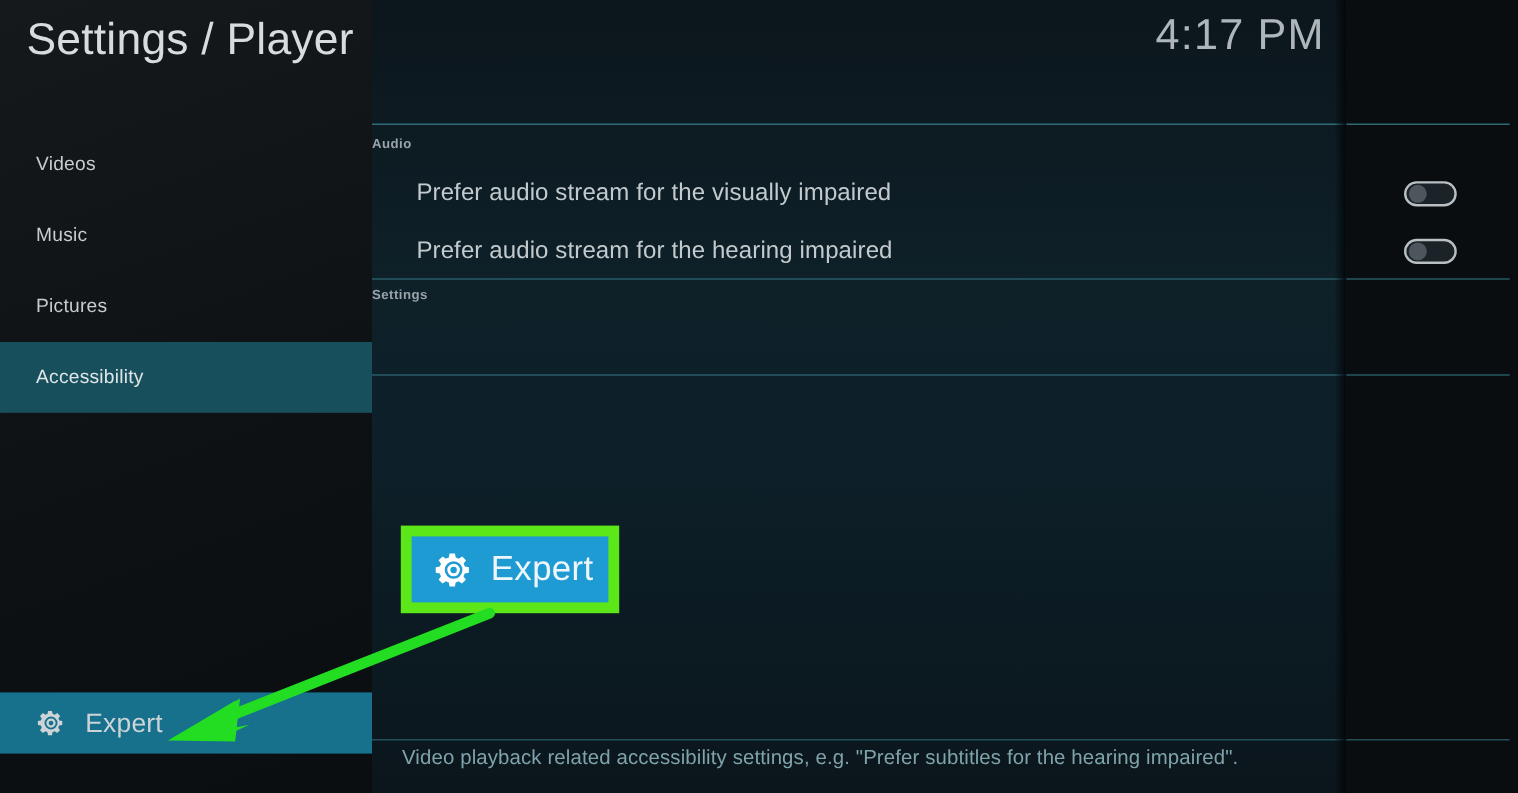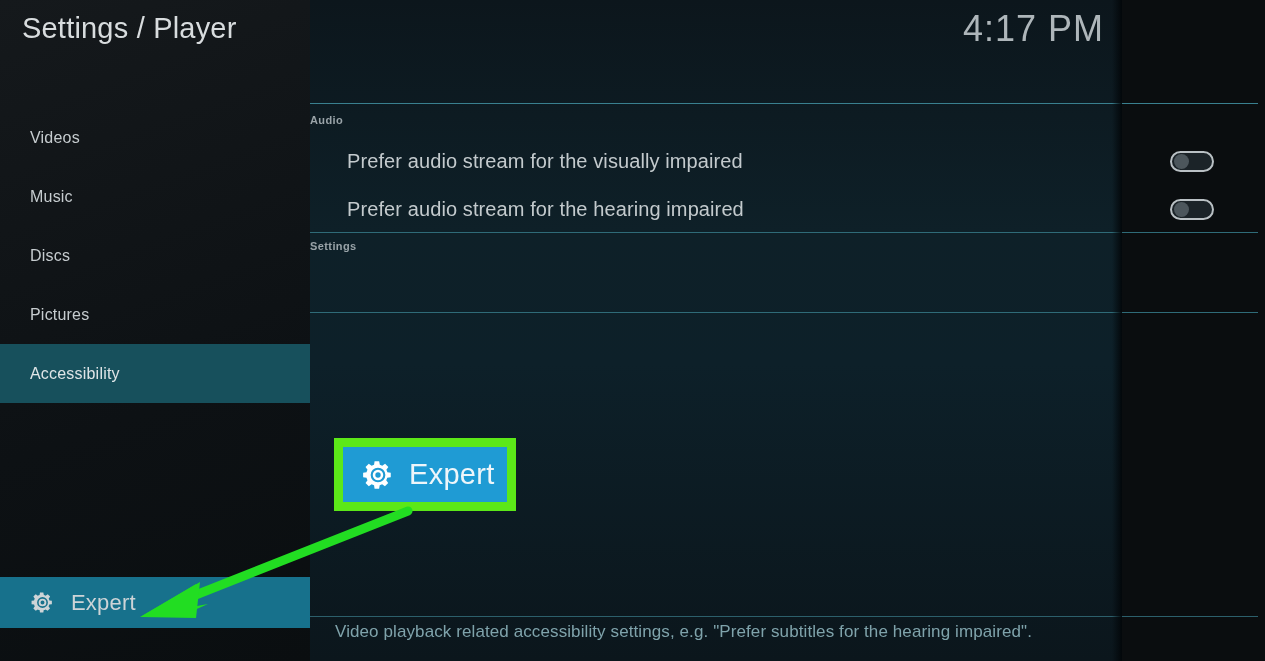--- a/index.html
+++ b/index.html
@@ -17,21 +17,21 @@
 
   
   .sidebar {
     position: absolute; left: 0; top: 0;
     width: 310px; height: 661px;
     background: #13171a;
     background-image: linear-gradient(160deg, #15191c 0%, #0d1114 60%, #0a0e10 100%);
   }
   .page-title {
     position: absolute; left: 22px; top: 12px;
-    font-size: 29px; color: #d8dcde; font-weight: 400;
+    font-size: 37px; color: #d8dcde; font-weight: 400;
     letter-spacing: 0.2px;
     white-space: nowrap;
   }
   .nav {
     position: absolute; left: 0; top: 108px; width: 310px;
   }
   .nav-item {
     height: 59px;
     display: flex; align-items: center;
     padding-left: 30px;
@@ -161,23 +161,20 @@
     <div class="page-title">Settings / Player</div>
 
     <div class="nav">
       <div class="nav-item">
         <span>Videos</span>
       </div>
       <div class="nav-item">
         <span>Music</span>
       </div>
       <div class="nav-item">
-        <span>Discs</span>
-      </div>
-      <div class="nav-item">
         <span>Pictures</span>
       </div>
       <div class="nav-item selected">
         <span>Accessibility</span>
       </div>
     </div>
 
     <div class="expert-sidebar-btn">
       <span class="gear">
         <svg viewBox="0 0 24 24" width="25" height="25" aria-hidden="true">

